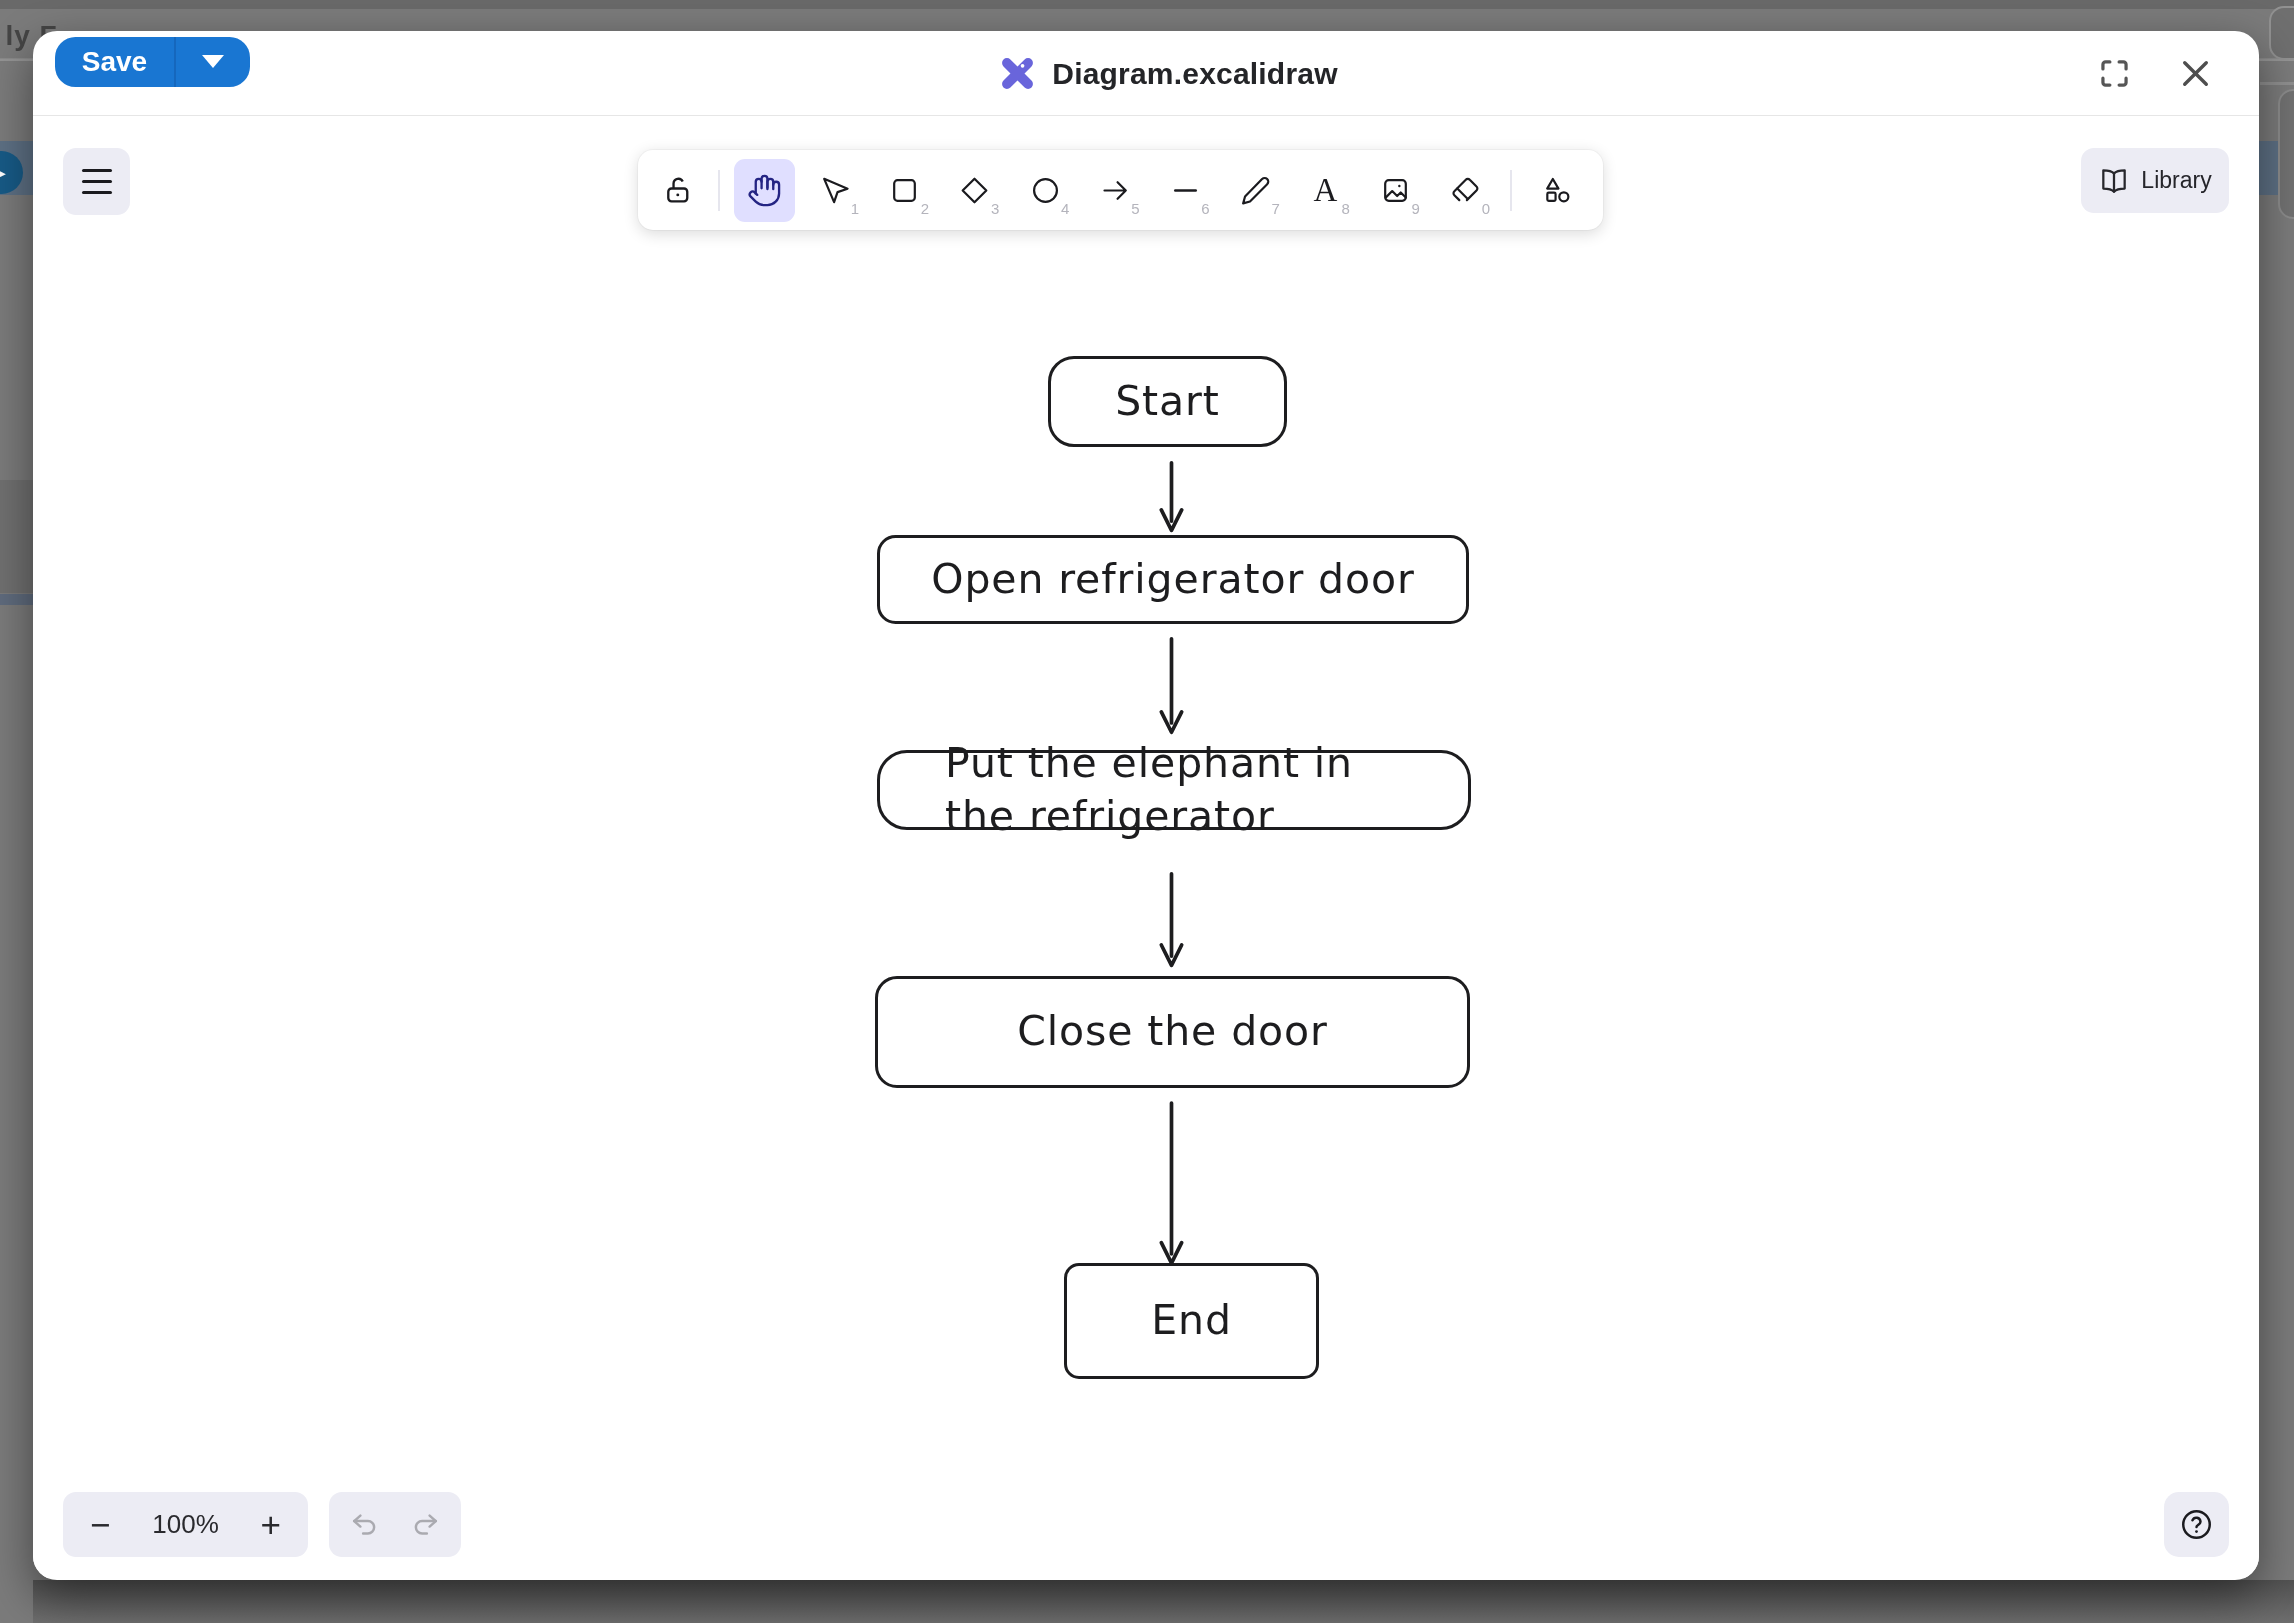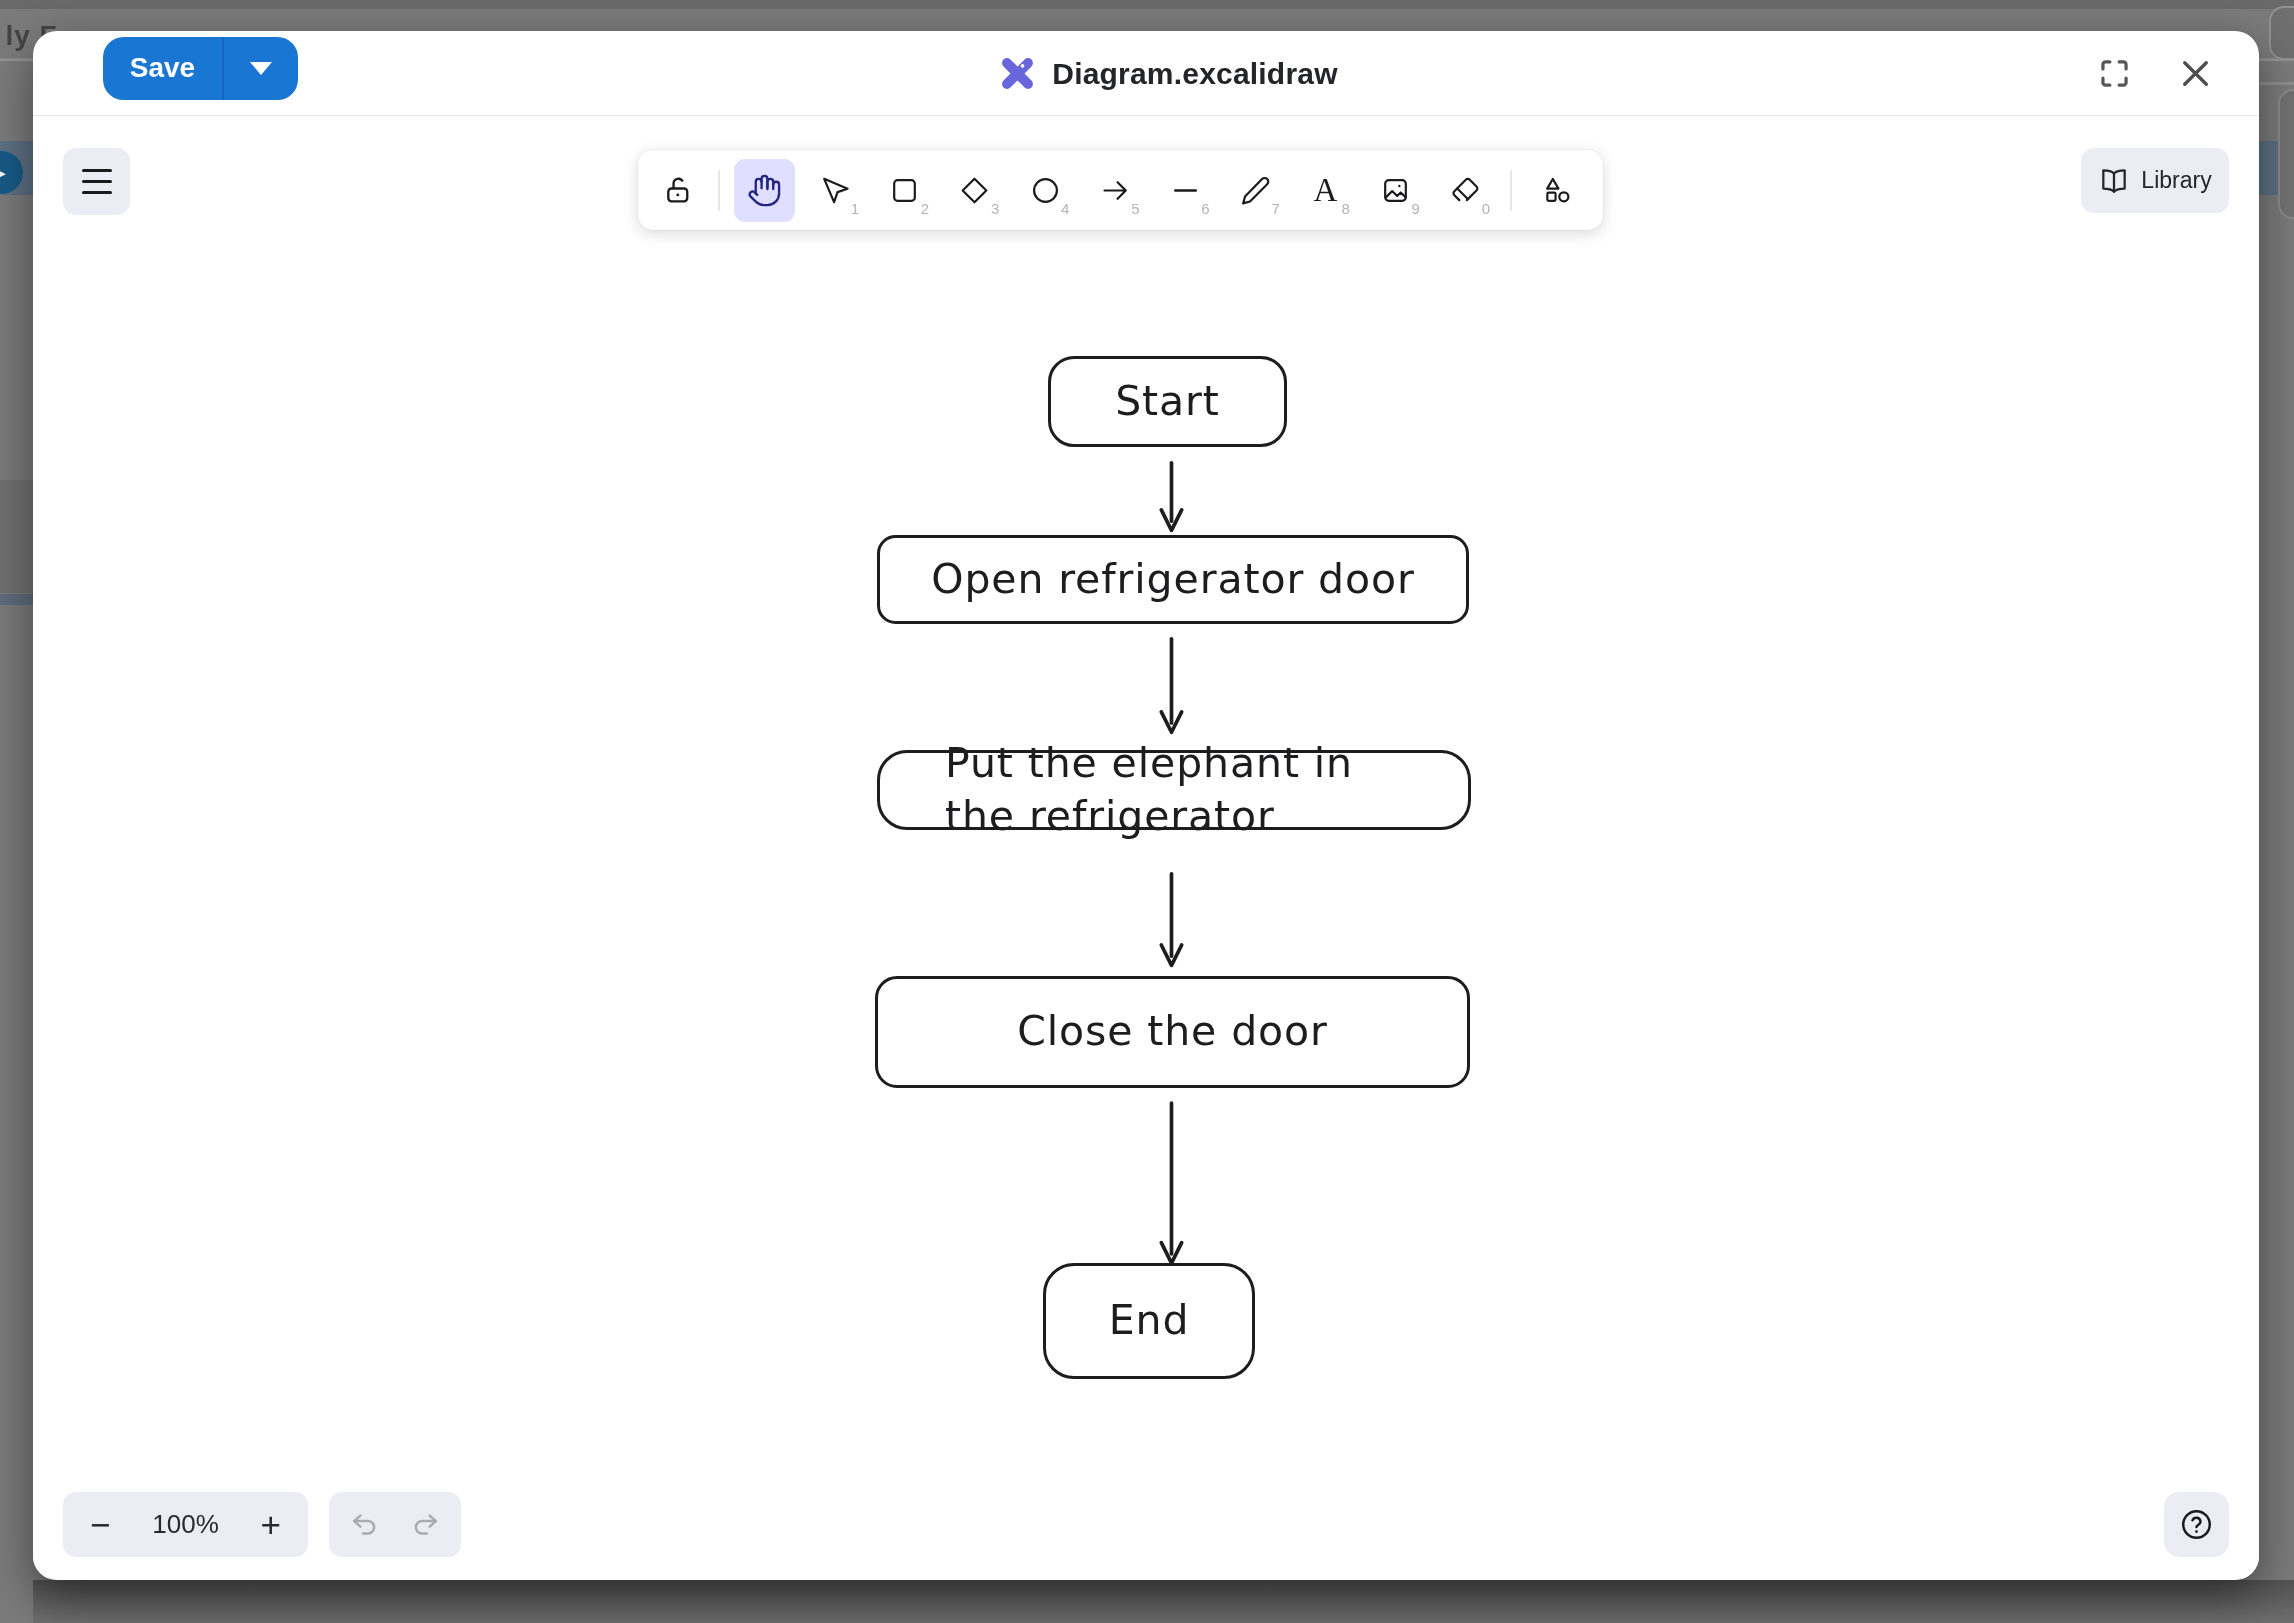--- a/index.html
+++ b/index.html
@@ -18,21 +18,21 @@
   .bg-card-a { position:absolute; left:2269px; top:5.6px; width:65px; height:54px; border:2.8px solid #919191; border-radius:15px; background:#6f6f6f; }
   .bg-card-b { position:absolute; left:2278px; top:89px; width:65px; height:130px; border:2.8px solid #8b8b8b; border-radius:15px; background:#717171; }
   .bg-right-line { position:absolute; left:2260px; top:82px; width:35px; height:2.8px; background:#8f8f8f; }
   .bg-bottom { position:absolute; left:33px; top:1580px; width:2261px; height:44px; background:linear-gradient(to bottom,#525252,#6f6f6f); }
 
   
   .modal { position:absolute; left:33px; top:31px; width:2226px; height:1549px; background:#fff; border-radius:24px; box-shadow:0 16.7px 46px rgba(0,0,0,.45); overflow:hidden; }
 
   
   .m-header { position:relative; height:85px; border-bottom:1.9px solid #e6e6e6; display:flex; align-items:center; }
-  .save-split { position:absolute; left:22px; top:5.6px; height:63px; display:flex; border-radius:20.4px; overflow:hidden;margin-left:48px; }
+  .save-split { position:absolute; left:22px; top:5.6px; height:50px; display:flex; border-radius:20.4px; overflow:hidden; }
   .save-main { background:#1976d2; color:#fff; font-size:28px; font-weight:600; width:119px; display:flex; align-items:center; justify-content:center; border:none; cursor:pointer; }
   .save-sep { width:1.9px; background:#1567bd; }
   .save-caret-btn { background:#1976d2; width:74px; border:none; display:flex; align-items:center; justify-content:center; cursor:pointer; }
   .caret-down { width:0; height:0; border-left:11px solid transparent; border-right:11px solid transparent; border-top:13px solid #ffffff; }
   .m-title-wrap { position:absolute; left:0; right:0; top:0; height:85px; display:flex; align-items:center; justify-content:center; gap:15px; pointer-events:none;padding-left:44px; }
   .m-title { font-size:30px; font-weight:700; color:#242528; letter-spacing:0.2px; }
   .header-right { position:absolute; right:41px; top:0; height:85px; display:flex; align-items:center; gap:37px; }
   .icon-btn { background:none; border:none; cursor:pointer; display:flex; align-items:center; justify-content:center; padding:3.7px; }
 
   
@@ -52,21 +52,21 @@
   .text-glyph { font-family:"Liberation Serif", serif; font-size:33px; font-weight:500; color:#1b1b1f; line-height:1; }
 
   .library-btn { position:absolute; left:2048px; top:32px; width:148px; height:65px; border-radius:13px; background:#ececf4; border:none; cursor:pointer; display:flex; align-items:center; justify-content:center; gap:11px; font-size:23px; color:#26262b; font-family:"Liberation Sans", sans-serif; }
 
   
   .node { position:absolute; border:3.7px solid #1d1d1f; border-radius:22px; background:#fff; display:flex; align-items:center; justify-content:center; font-family:"DejaVu Sans", sans-serif; font-size:41px; font-weight:500; letter-spacing:0.9px; color:#1d1d1f; line-height:1.3; }
   .node-start { left:1015px; top:240px; width:239px; height:91px; border-radius:26px; }
   .node-open  { left:844px;  top:419px; width:592px; height:89px;  border-radius:18.6px; }
   .node-put   { left:844px;  top:634px; width:594px; height:80px; border-radius:30px; padding:17px 65px; }
   .node-close { left:842px;  top:860px; width:595px; height:112px; border-radius:22px; }
-  .node-end   { left:1010px; top:1147px; width:212px; height:116px; border-radius:31px; }
+  .node-end   { left:1031px; top:1147px; width:255px; height:116px; border-radius:15px; }
   .edge { position:absolute; }
 
   
   .pill { position:absolute; background:#ececf4; border-radius:13px; height:65px; display:flex; align-items:center; }
   .zoom-pill { left:30px; top:1376px; width:245px; justify-content:space-between; padding:0 9.3px; }
   .pill-btn { width:56px; height:56px; border:none; background:transparent; cursor:pointer; font-size:35px; color:#2a2a2e; display:flex; align-items:center; justify-content:center; font-family:"Liberation Sans", sans-serif; }
   .zoom-value { font-size:26px; color:#2a2a2e; }
   .history-pill { left:296px; top:1376px; width:132px; justify-content:space-around; padding:0 5.6px; }
   .help-btn { position:absolute; left:2131px; top:1376px; width:65px; height:65px; border-radius:15px; background:#ececf4; border:none; cursor:pointer; display:flex; align-items:center; justify-content:center; }
 </style>

